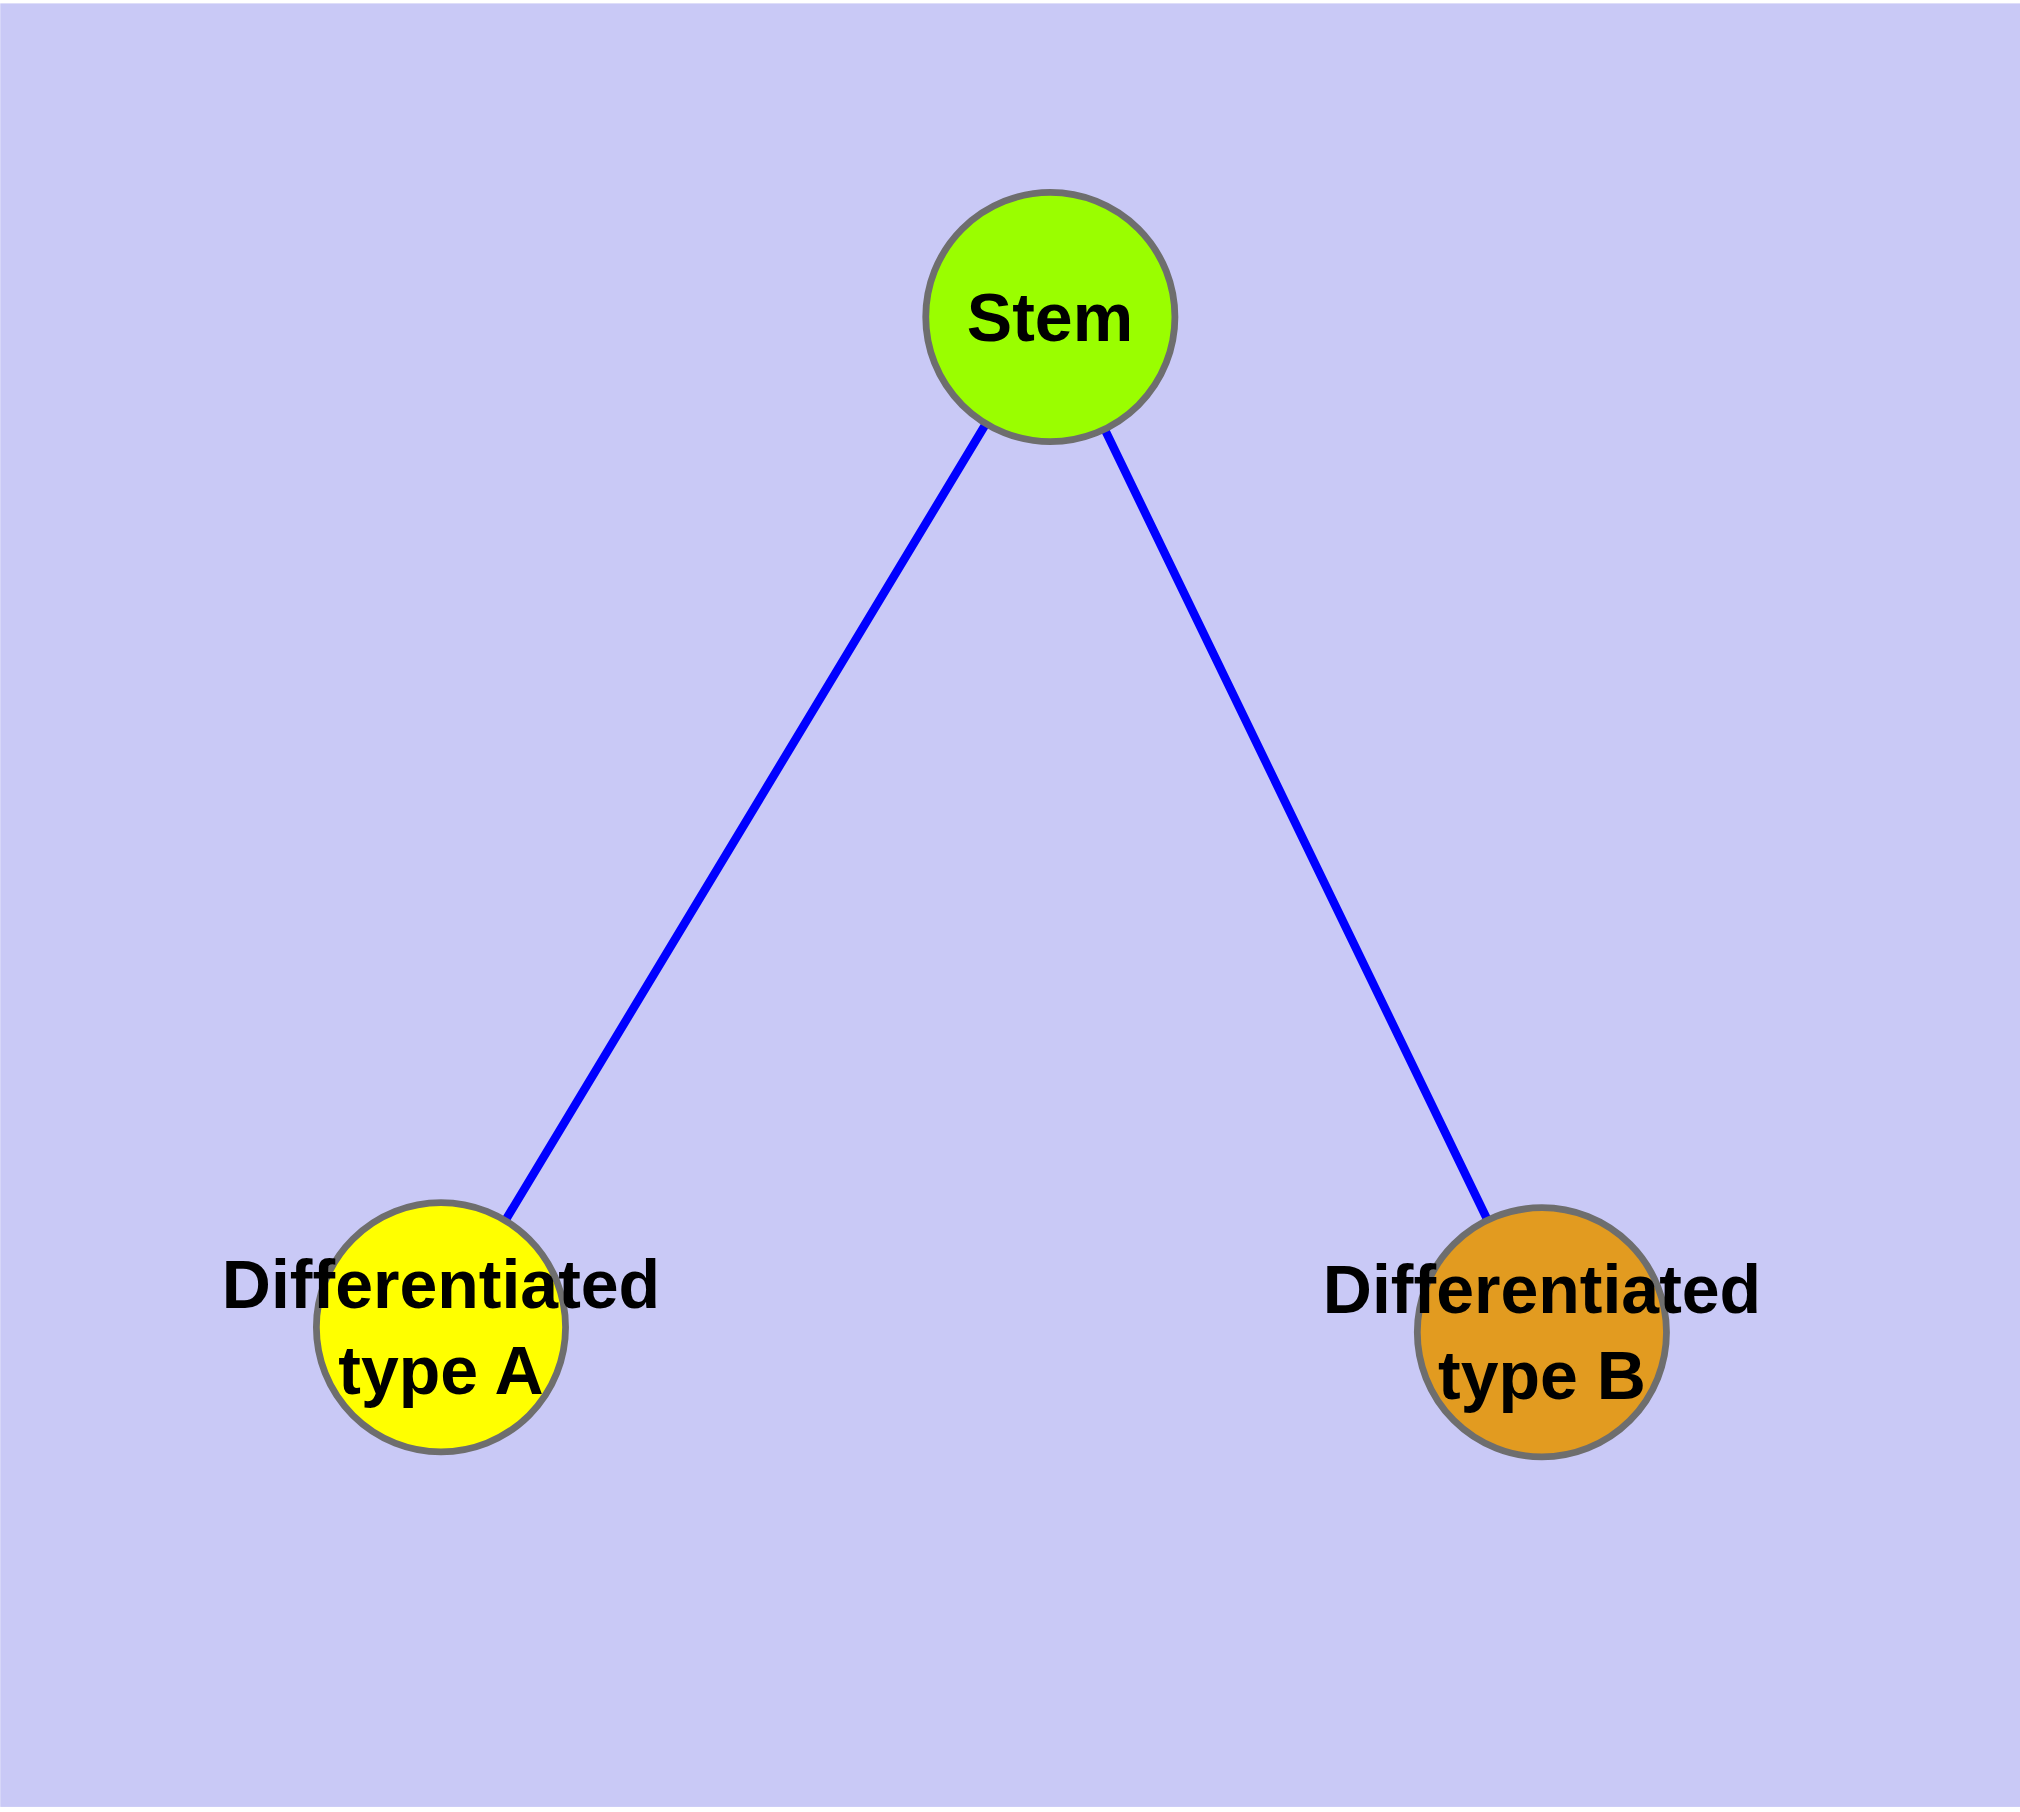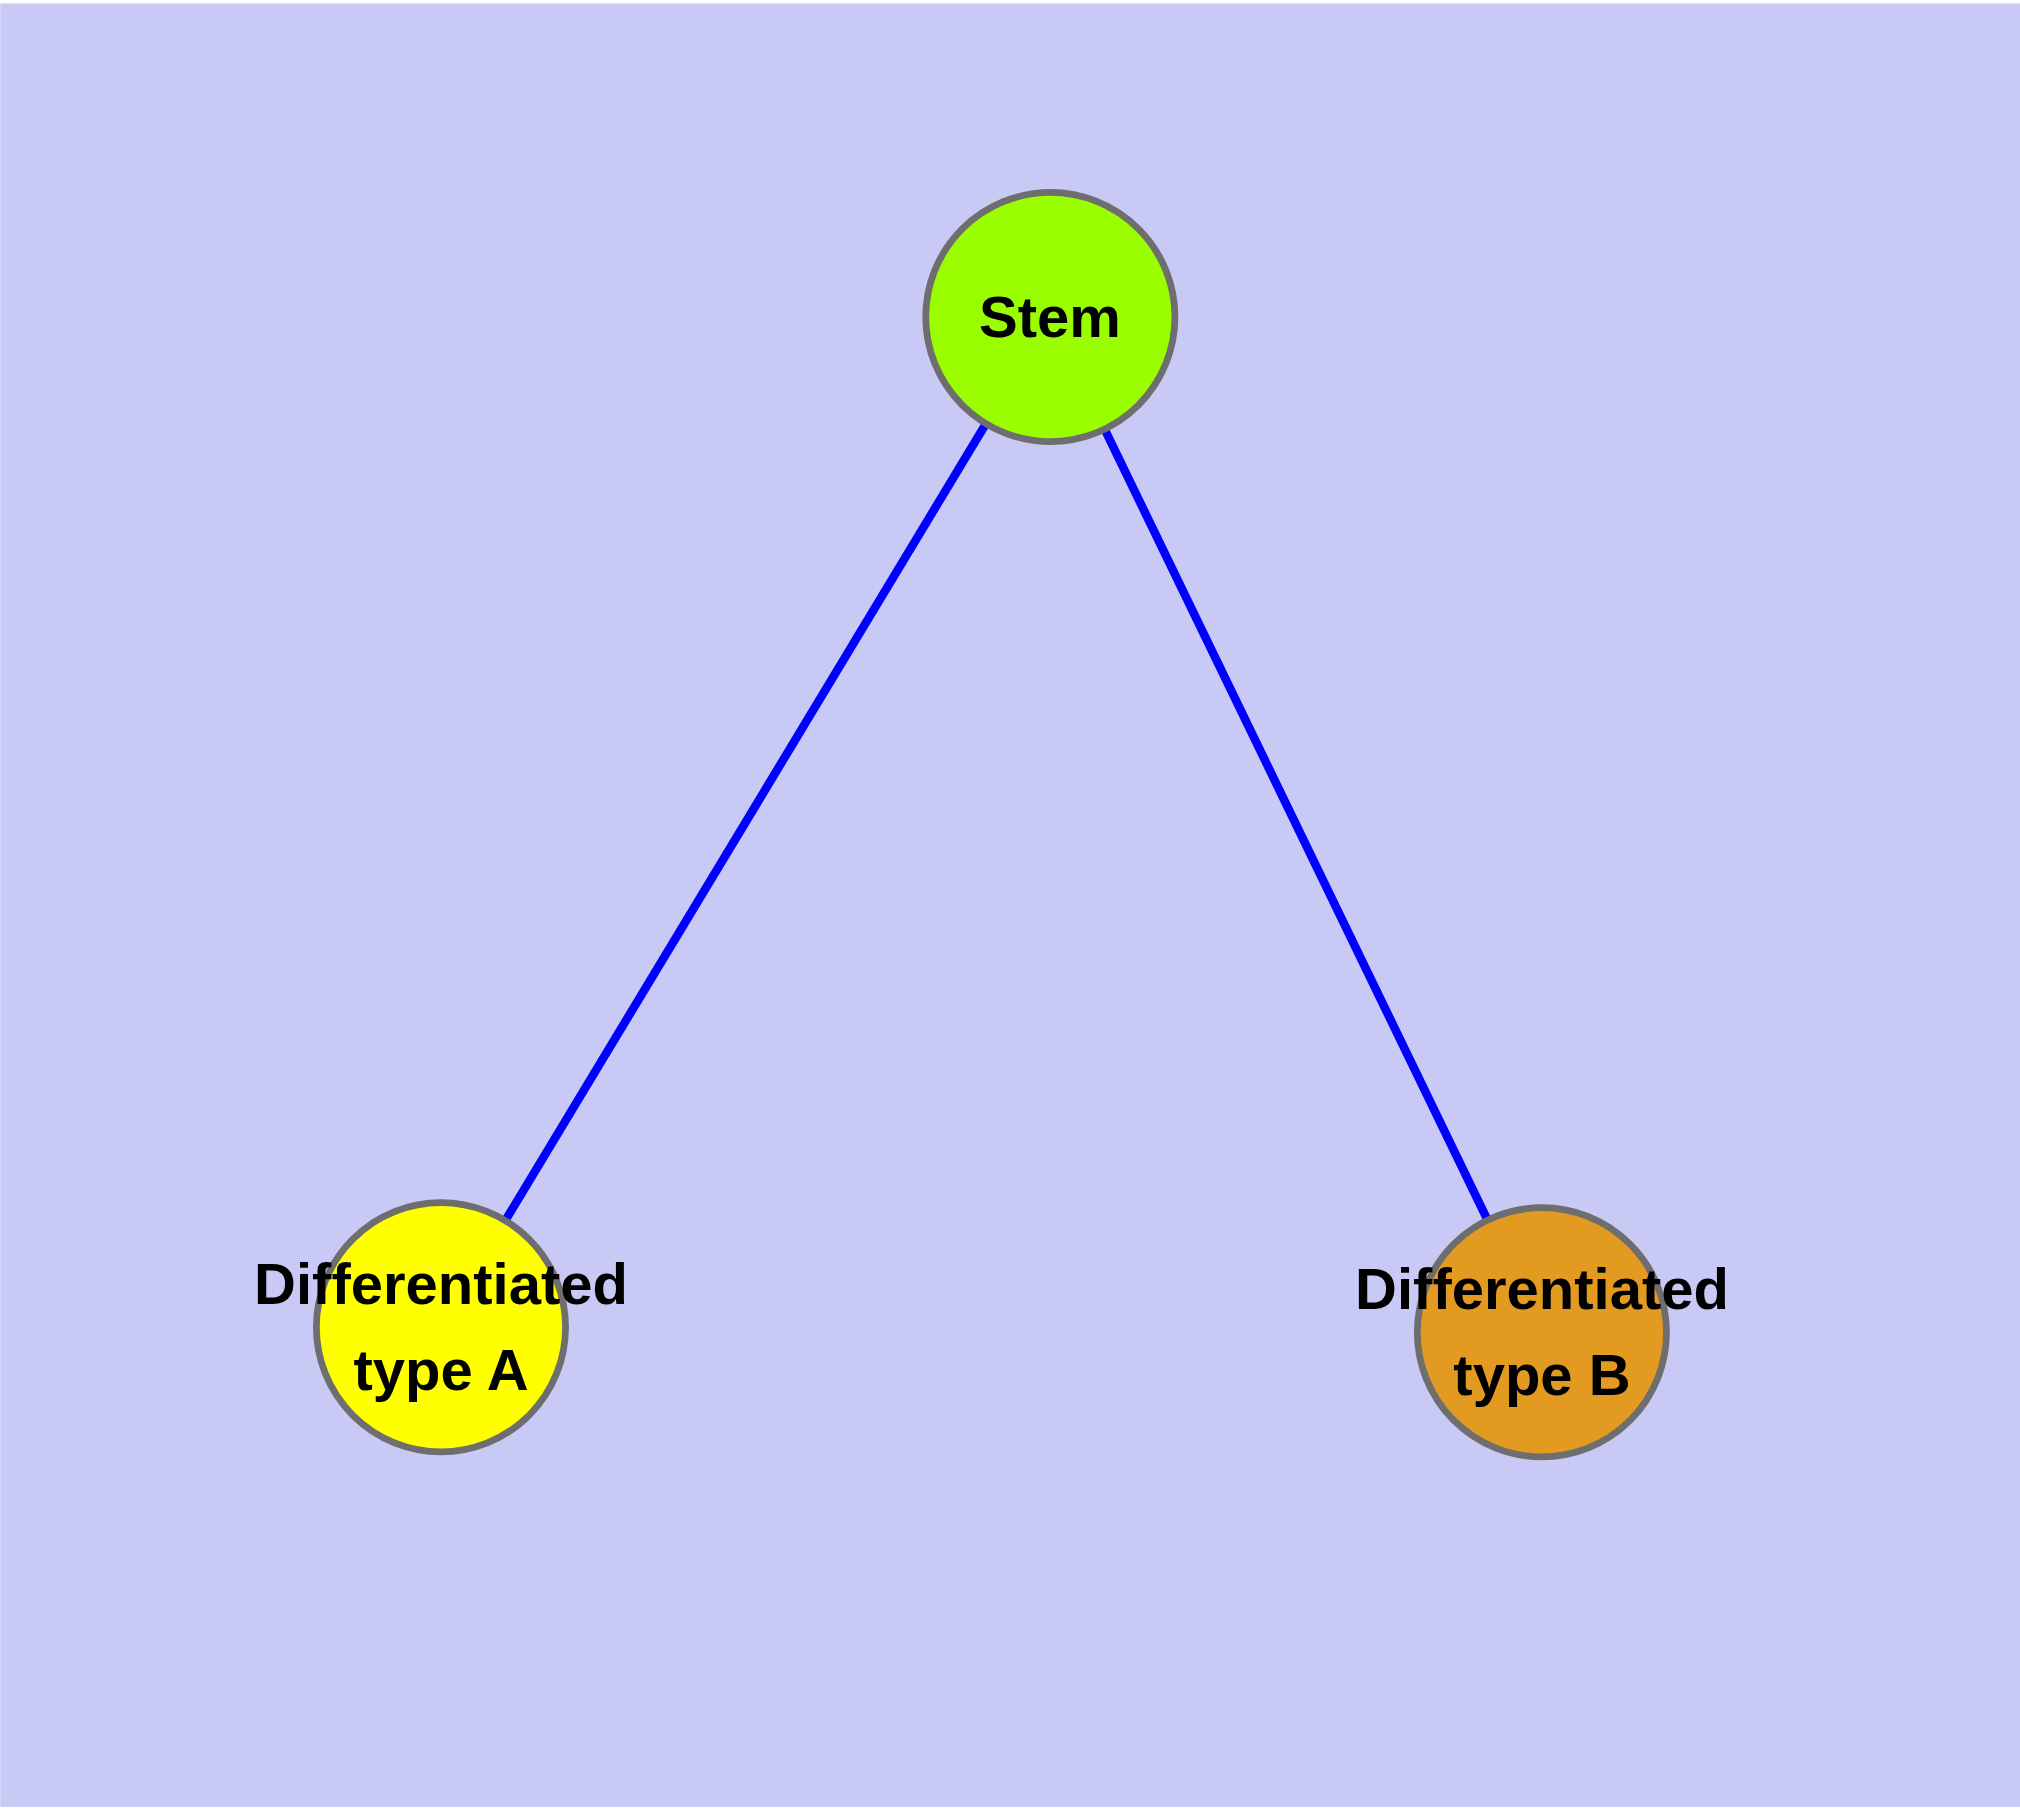--- a/index.html
+++ b/index.html
@@ -19,21 +19,21 @@
     left: 0;
     top: 0;
     width: 2021px;
     height: 1812px;
     display: block;
   }
   .node-label {
     position: absolute;
     transform: translate(-50%, -50%);
     font-weight: bold;
-    font-size: 58px;
+    font-size: 68px;
     line-height: 86px;
     color: #000000;
     text-align: center;
     white-space: pre-line;
     letter-spacing: 0;
   }
 </style>
 </head>
 <body>
 

